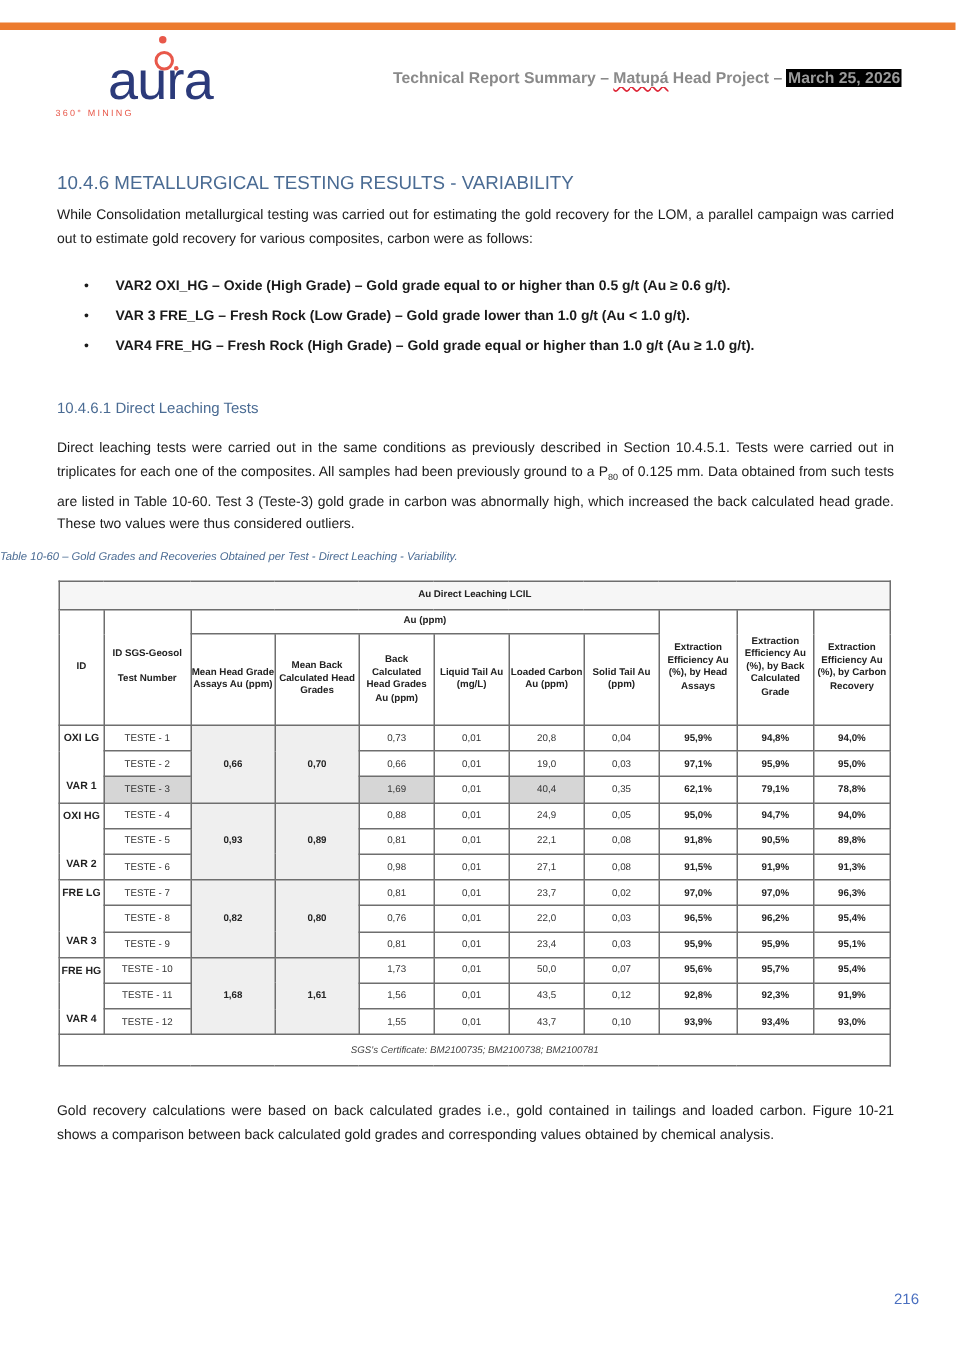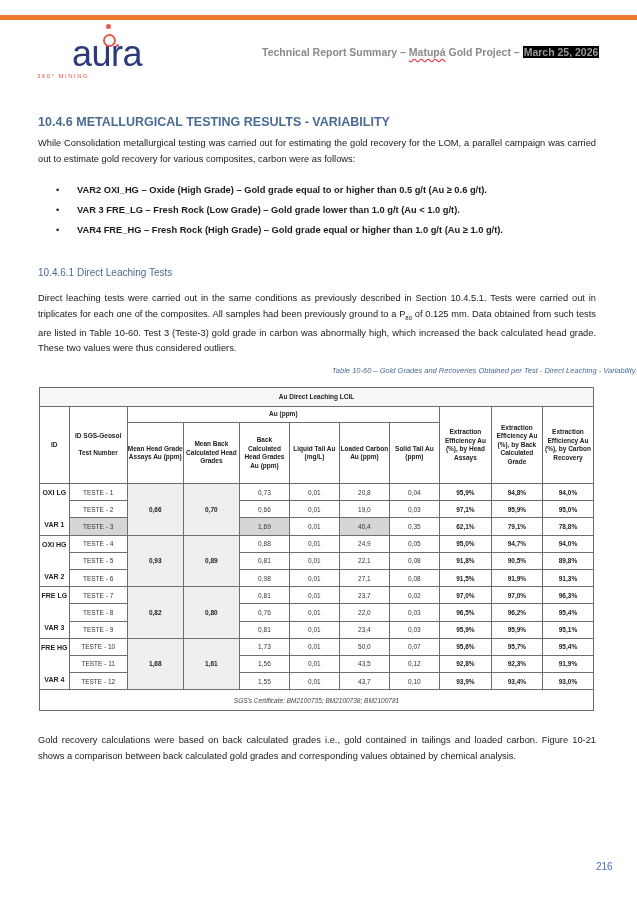--- a/index.html
+++ b/index.html
@@ -7,30 +7,30 @@
   .topbar { position: absolute; left: 0; top: 15px; width: 637px; height: 5px; background: #ec7b2e; }
   .logo { position: absolute; left: 36px; top: 24px; width: 120px; height: 60px; }
   .logo-word { position: absolute; left: 0; top: 12px; font-family: "Liberation Sans", sans-serif; font-size: 36px; color: #2b3a7a; letter-spacing: -0.5px; line-height: 1; margin-left: 36px; }
   .logo-ring { position: absolute; left: 67px; top: 10px; width: 9px; height: 9px; border: 2px solid #e8584a; border-radius: 50%; }
   .logo-dot { position: absolute; left: 70px; top: 0px; width: 5px; height: 5px; background: #e8584a; border-radius: 50%; }
   .logo-dot2 { position: absolute; left: 80px; top: 20px; width: 3px; height: 3px; background: #e8584a; border-radius: 50%; }
   .logo-tag { position: absolute; left: 1px; top: 49px; font-size: 6px; color: #e8584a; letter-spacing: 1.5px; }
   .header-title { position: absolute; left: 262px; top: 46px; font-size: 10.5px; color: #8a8a8a; font-weight: bold; white-space: nowrap; }
   .header-title .place { text-decoration: underline wavy #d23; text-underline-offset: 2px; }
   .header-title .date { background: #000000; color: #9a9a9a; padding: 0 1px; }
-  h2 { position: absolute; left: 38px; top: 115px; margin: 0; font-size: 12.5px; font-weight: bold; color: #4a6b93; white-space: nowrap; }
+  h2 { position: absolute; left: 38px; top: 115px; margin: 0; font-size: 12.5px; font-weight: normal; color: #4a6b93; white-space: nowrap; }
   h3 { position: absolute; left: 38px; top: 267px; margin: 0; font-size: 10px; font-weight: normal; color: #4a6b93; white-space: nowrap; }
   p.body { position: absolute; left: 38px; width: 558px; margin: 0; font-size: 9.3px; line-height: 15.5px; text-align: justify; color: #1a1a1a; }
   p.intro { top: 136px; }
   p.leach { top: 291px; }
   p.after { top: 733px; }
   ul.bullets { position: absolute; left: 38px; top: 180px; margin: 0; padding: 0; list-style: none; width: 560px; }
   ul.bullets li { position: relative; padding-left: 39px; font-size: 9.3px; font-weight: bold; height: 20px; line-height: 20px; white-space: nowrap; }
   ul.bullets li::before { content: "\2022"; position: absolute; left: 18px; top: 0; font-weight: normal; }
-  .caption { position: absolute; left: 0; width: 637px; top: 366px; text-align: right; font-size: 7.5px; font-style: italic; color: #4a6b93; }
+  .caption { position: absolute; left: 0; width: 637px; top: 366px; text-align: left; font-size: 7.5px; font-style: italic; color: #4a6b93; }
 
   table.data { position: absolute; left: 39px; top: 387px; width: 555px; border-collapse: collapse; font-size: 6.5px; color: #333; table-layout: fixed; }
   table.data td, table.data th { border: 1px solid #6e6e6e; text-align: center; vertical-align: middle; padding: 0; }
   table.data th { font-weight: bold; color: #222; line-height: 8.5px; }
   .hdr-main th { height: 18px; background: #f6f6f6; }
   .hdr-sub th { height: 15px; }
   .hdr-cols th { height: 60px; }
   tr.row td { height: 16.2px; }
   td.idcell { font-weight: bold; color: #222; font-size: 7px; line-height: 16px; }
   td.grey { background: #efefef; font-weight: bold; color: #222; }
@@ -48,21 +48,21 @@
 
 <div class="logo">
   <span class="logo-word">aura</span>
   <span class="logo-dot"></span>
   <span class="logo-ring"></span>
   <span class="logo-dot2"></span>
   <span class="logo-tag">360° MINING</span>
 </div>
 
 <div class="header-title">
-  <span>Technical Report Summary – </span><span class="place">Matupá</span><span> Gold Project – </span><span class="date">March 25, 2026</span>
+  <span>Technical Report Summary – </span><span class="place">Matupá</span><span> Head Project – </span><span class="date">March 25, 2026</span>
 </div>
 
 <h2>10.4.6  METALLURGICAL TESTING RESULTS - VARIABILITY</h2>
 <p class="body intro">While Consolidation metallurgical testing was carried out for estimating the gold recovery for the LOM, a parallel campaign was carried out to estimate gold recovery for various composites, carbon were as follows:</p>
 
 <ul class="bullets">
   <li>VAR2 OXI_HG – Oxide (High Grade) – Gold grade equal to or higher than 0.5 g/t (Au ≥ 0.6 g/t).</li>
   <li>VAR 3 FRE_LG – Fresh Rock (Low Grade) – Gold grade lower than 1.0 g/t (Au &lt; 1.0 g/t).</li>
   <li>VAR4 FRE_HG – Fresh Rock (High Grade) – Gold grade equal or higher than 1.0 g/t (Au ≥ 1.0 g/t).</li>
 </ul>

